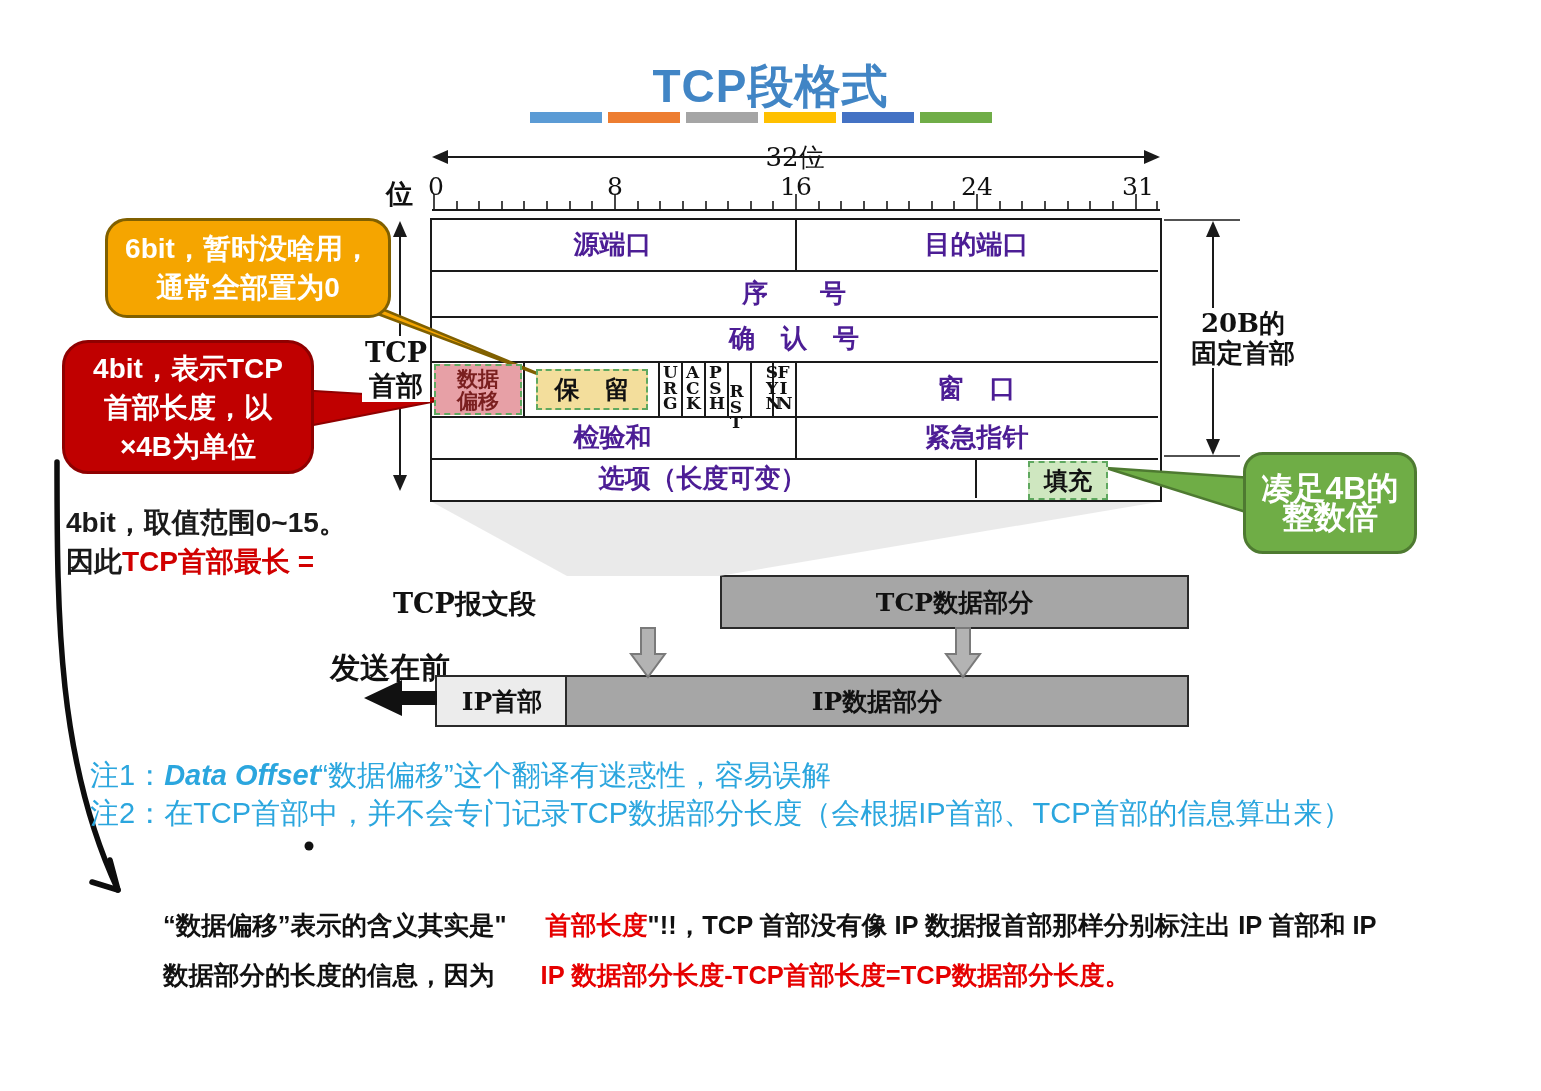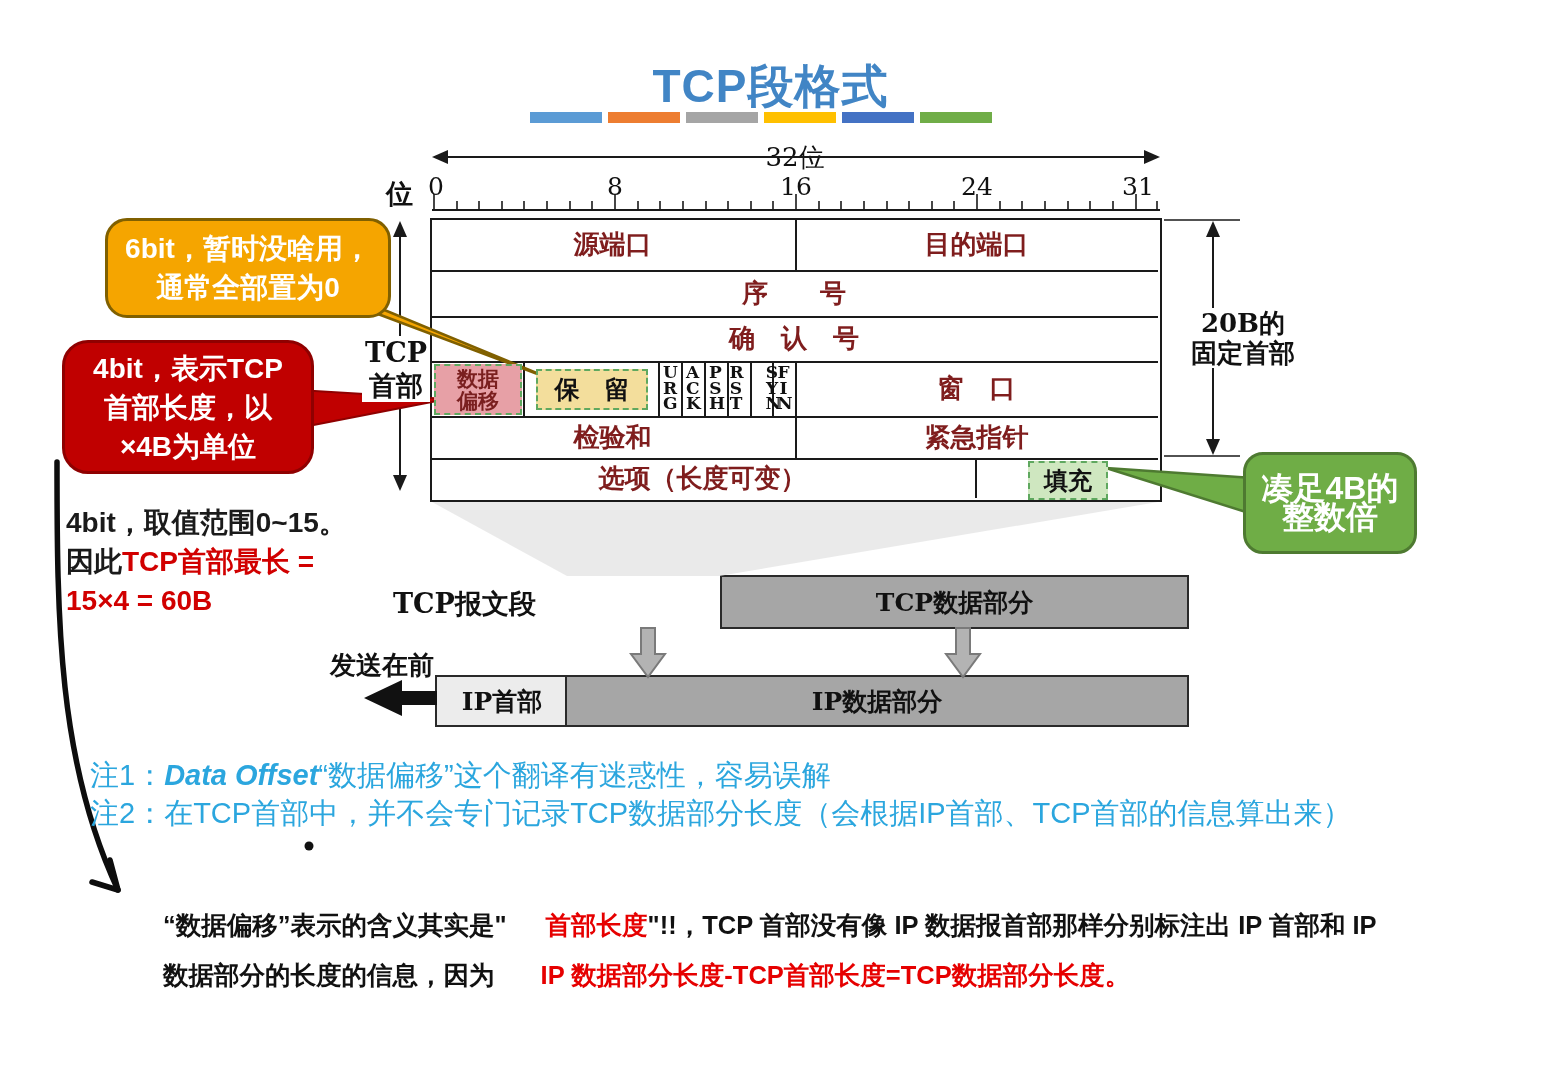--- a/index.html
+++ b/index.html
@@ -14,21 +14,21 @@
   .bit-label{position:absolute;left:386px;top:176px;font-family:"DejaVu Serif",serif;
       font-weight:bold;font-size:27px;color:#111;}
   .w32{position:absolute;left:745px;top:140px;width:100px;text-align:center;background:#fff;
       font-family:"DejaVu Serif",serif;font-size:26px;color:#111;}
   svg.overlay{position:absolute;left:0;top:0;z-index:5;pointer-events:none;}
   .tbl-frame{position:absolute;left:430px;top:218px;width:728px;height:280px;
       border:2.5px solid #1a1a1a;z-index:1;}
   .line-h{position:absolute;background:#1a1a1a;height:2px;z-index:2;}
   .line-v{position:absolute;background:#1a1a1a;width:2px;z-index:2;}
   .cell{position:absolute;display:flex;align-items:center;justify-content:center;
-      font-family:"DejaVu Serif",serif;font-weight:bold;color:#7f1d1d;font-size:26px;z-index:6;}
+      font-family:"DejaVu Serif",serif;font-weight:bold;color:#4c1d95;font-size:26px;z-index:6;}
   .flag-cell{position:absolute;display:flex;align-items:center;justify-content:center;z-index:6;}
   .flag-cell .stack{width:13px;word-break:break-all;line-height:15.5px;font-size:17px;
       font-family:"DejaVu Serif",serif;font-weight:bold;color:#111;text-align:center;}
   .hl-box{position:absolute;display:flex;align-items:center;justify-content:center;
       border:2.5px dashed #5FA85F;font-family:"DejaVu Serif",serif;font-weight:bold;
       z-index:6;white-space:pre-line;text-align:center;}
   .callout{position:absolute;display:flex;align-items:center;justify-content:center;
       color:#fff;font-weight:bold;text-align:center;white-space:pre-line;z-index:7;
       font-family:"Liberation Sans",sans-serif;}
   .bracket-label{position:absolute;background:#fff;z-index:6;text-align:center;
@@ -133,21 +133,21 @@
 
   <div class="flag-cell" style="left:658px;top:361px;width:23px;height:55px">
       <div class="stack">URG</div>
     </div>
   <div class="flag-cell" style="left:681px;top:361px;width:23px;height:55px">
       <div class="stack">ACK</div>
     </div>
   <div class="flag-cell" style="left:704px;top:361px;width:23px;height:55px">
       <div class="stack">PSH</div>
     </div>
-  <div class="flag-cell" style="left:727px;top:361px;width:18px;height:55px">
+  <div class="flag-cell" style="left:727px;top:380px;width:18px;height:55px">
       <div class="stack">RST</div>
     </div>
   <div class="flag-cell" style="left:750px;top:361px;width:44px;height:55px">
       <div class="stack">SYN</div>
     </div>
   <div class="flag-cell" style="left:772px;top:361px;width:23px;height:55px">
       <div class="stack">FIN</div>
     </div>
 
   <div class="hl-box" style="left:434px;top:364px;width:84px;height:47px;background:#E7A0A6;color:#7a1f1f;font-size:21px;line-height:22px">数据
@@ -164,27 +164,26 @@
 通常全部置为0</div>
   <div class="callout" style="left:62px;top:340px;width:246px;height:128px;background:#C00000;border:3px solid #8f0000;border-radius:26px;font-size:28px;line-height:39px">4bit，表示TCP
 首部长度，以
 ×4B为单位</div>
   <div class="callout" style="left:1243px;top:452px;width:168px;height:96px;background:#6FAD46;border:3px solid #4E7A31;border-radius:20px;font-size:32px;line-height:29px">凑足4B的
 整数倍</div>
 
   <div class="side-note">
     <div>4bit，取值范围0~15。</div>
     <div><span>因此</span><span class="red">TCP首部最长 =</span></div>
-    <div class="red">15×4 = 60B</div>
   </div>
 
   <div class="plain-label" style="left:393px;top:586px;font-size:27px">TCP报文段</div>
   <div class="seg-box" style="left:720px;top:575px;width:465px;height:50px;background:#A6A6A6;font-size:25px">TCP数据部分</div>
 
-  <div class="plain-label" style="left:330px;top:648px;font-size:26px">发送在前</div>
+  <div class="plain-label" style="left:330px;top:648px;font-size:30px">发送在前</div>
   <div class="seg-box" style="left:435px;top:675px;width:130px;height:48px;background:#ECECEC;font-size:25px">IP首部</div>
   <div class="seg-box" style="left:565px;top:675px;width:620px;height:48px;background:#A6A6A6;font-size:25px">IP数据部分</div>
 
   <div class="notes">
     <div><span>注1：</span><span class="term">Data Offset</span><span>“数据偏移”这个翻译有迷惑性，容易误解</span></div>
     <div>注2：在TCP首部中，并不会专门记录TCP数据部分长度（会根据IP首部、TCP首部的信息算出来）</div>
   </div>
 
   <div class="bottom-note">
     <div><span>“数据偏移”表示的含义其实是"</span><span class="red">首部长度</span><span>"!!，TCP 首部没有像 IP 数据报首部那样分别标注出 IP 首部和 IP</span></div>

